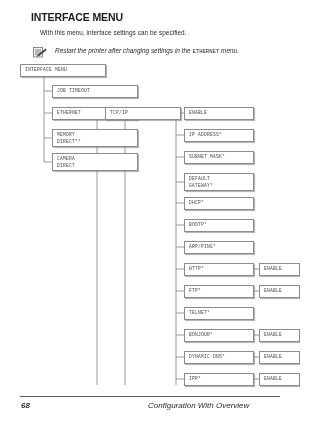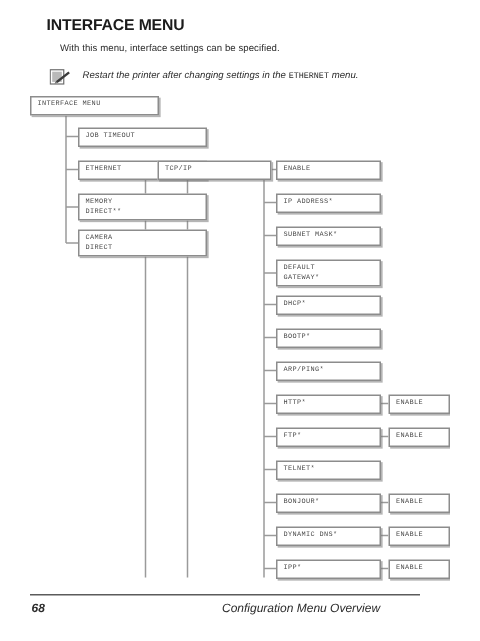--- a/index.html
+++ b/index.html
@@ -148,13 +148,13 @@
     <div class="node" style="left: 184px; top: 373px; width: 70px; height: 13px;">IPP*</div>
     <div class="node" style="left: 259px; top: 263px; width: 41px; height: 13px;">ENABLE</div>
     <div class="node" style="left: 259px; top: 285px; width: 41px; height: 13px;">ENABLE</div>
     <div class="node" style="left: 259px; top: 329px; width: 41px; height: 13px;">ENABLE</div>
     <div class="node" style="left: 259px; top: 351px; width: 41px; height: 13px;">ENABLE</div>
     <div class="node" style="left: 259px; top: 373px; width: 41px; height: 13px;">ENABLE</div>
   </div>
 
 <div class="footer-rule"></div>
 <div class="folio">68</div>
-<div class="footer-title">Configuration Menu Overview</div>
+<div class="footer-title">Configuration With Overview</div>
 
 </body></html>

